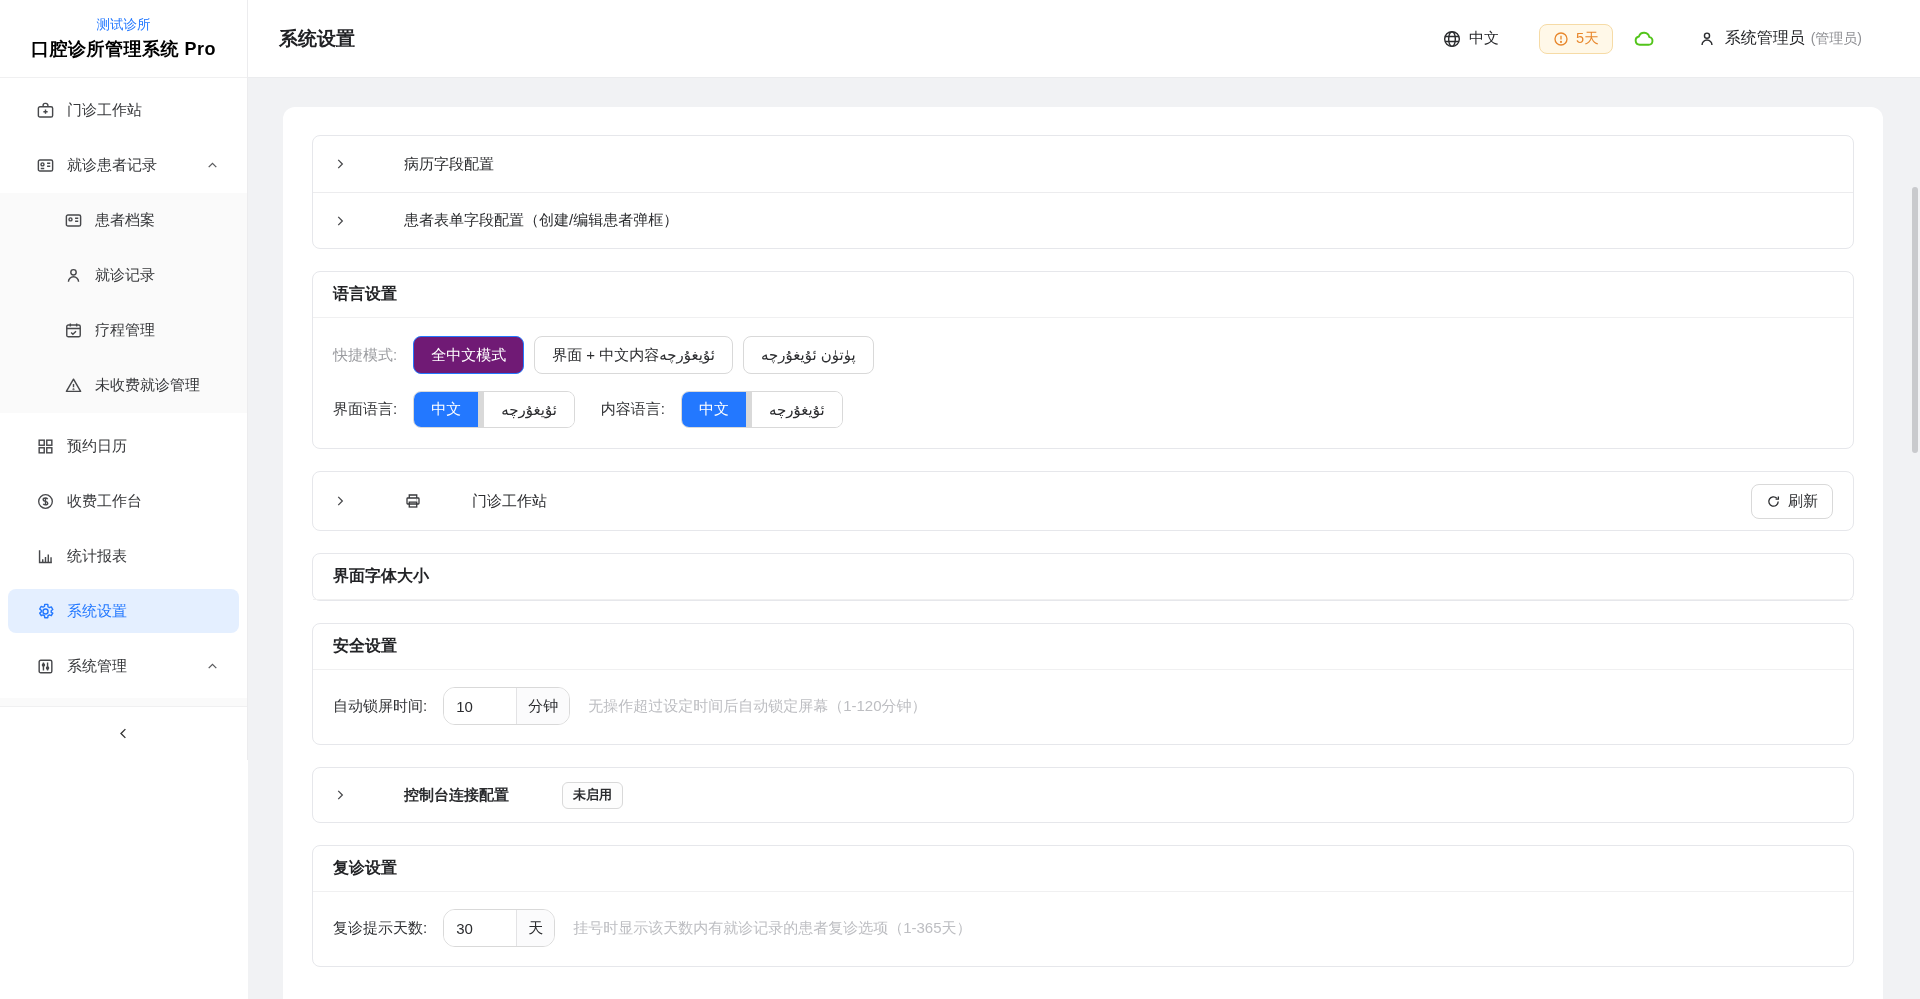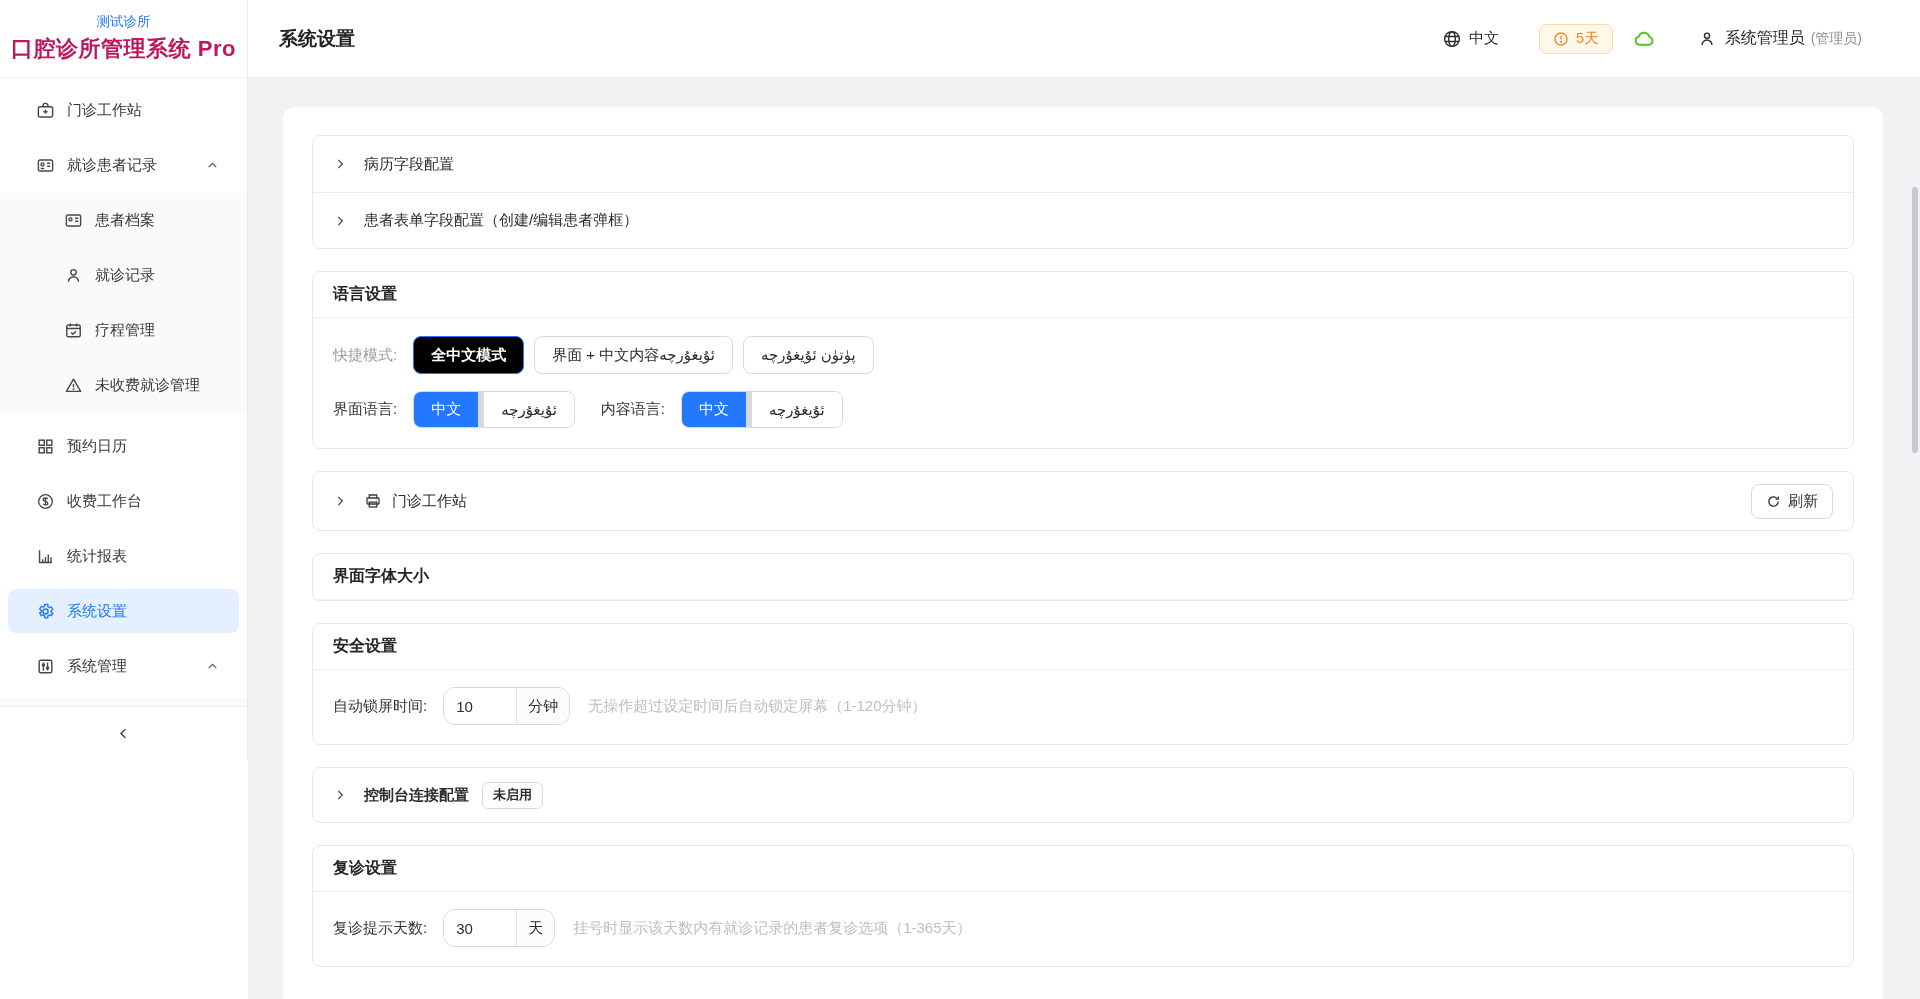--- a/index.html
+++ b/index.html
@@ -6,21 +6,21 @@
   html,body { width:1920px; height:999px; overflow:hidden; background:#fff;
     font-family:"Liberation Sans","DejaVu Sans",sans-serif; color:#2b2c2f; }
   .app { position:relative; width:1920px; height:999px; display:flex; }
 
   
   .sidebar { position:relative; width:248px; height:760px; background:#fff;
     border-right:1px solid #ececee; flex:none; overflow:hidden; }
   .logo { height:78px; border-bottom:1px solid #f0f0f1; display:flex; flex-direction:column;
     align-items:center; justify-content:center; gap:3px; }
   .logo .clinic { color:#2378ff; font-size:13.5px; }
-  .logo .appname { color:#be185d; font-size:22px; font-weight:bold; letter-spacing:.5px; }
+  .logo .appname { color:#000000; font-size:18px; font-weight:bold; letter-spacing:.5px; }
   .menu { padding-top:5px; }
   .mi { height:55px; display:flex; align-items:center; padding-left:36px; position:relative;
     font-size:15px; color:#37383b; cursor:pointer; }
   .mi .ic { width:19px; height:19px; margin-right:12px; color:#47484b; flex:none; display:flex; }
   .mi .chev { position:absolute; right:28px; width:13px; height:13px; color:#5a5b5e; display:flex; }
   .submenu { background:#fafafa; }
   .submenu .mi { padding-left:64px; }
   .mi-active { height:44px; margin:5px 8px 6px; border-radius:8px; background:#e4efff;
     display:flex; align-items:center; padding-left:28px; color:#2378ff; font-size:15px; cursor:pointer; }
   .mi-active .ic { width:19px; height:19px; margin-right:12px; color:#2378ff; display:flex; }
@@ -49,21 +49,21 @@
   .userbox .ic { width:18px; height:18px; color:#2b2c2f; display:flex; margin-right:9px; }
   .uname { font-size:16px; color:#232427; font-weight:500; }
   .urole { font-size:14px; color:#8f9094; margin-left:6px; }
 
   
   .content { flex:1; background:#f1f2f4; overflow:hidden; position:relative; }
   .wrapper { margin:29px 37px 0 35px; background:#fff; border-radius:12px;
     padding:28px 29px 40px; min-height:1200px; display:flex; flex-direction:column; gap:22px; }
 
   .panel { border:1px solid #e6e7eb; border-radius:8px; background:#fff; }
-  .c-row { height:56px; display:flex; align-items:center; padding:0 20px; cursor:pointer; }
+  .c-row { height:56px; display:flex; align-items:center; padding:0 20px; cursor:pointer;gap:40px; }
   .c-row + .c-row { border-top:1px solid #ececee; }
   .c-row .chev { width:14px; height:14px; color:#47484b; display:flex; margin-right:17px; flex:none; }
   .c-row .lbl { font-size:15px; color:#2b2c2f; }
   .c-row .lbl.b { font-weight:bold; }
   .c-row .picon { width:18px; height:18px; color:#37383b; display:flex; margin-right:10px; }
   .c-row.h58 { height:58px; }
   .c-row.h54 { height:54px; }
 
   .card-title { padding:12px 20px; font-size:16px; font-weight:bold; color:#222326;
     border-bottom:1px solid #f0f0f1; }
@@ -71,21 +71,21 @@
   .frow { display:flex; align-items:center; }
   .frow + .frow { margin-top:17px; }
   .flabel { font-size:15px; color:#323336; margin-right:16px; }
   .flabel.gray { color:#9b9ca0; }
   .hint { font-size:15px; color:#bdbec2; margin-left:18px; }
 
   .btn { height:38px; display:inline-flex; align-items:center; justify-content:center;
     padding:0 17px; border-radius:8px; border:1px solid #d9d9d9; background:#fff;
     font-size:15px; color:#2b2c2f; cursor:pointer; }
   .btn + .btn { margin-left:10px; }
-  .btn.primary { background:#000000; border-color:#2378ff; color:#fff;font-weight:bold; }
+  .btn.primary { background:#701a75; border-color:#2378ff; color:#fff; }
 
   .seg { display:inline-flex; border:1px solid #d9d9d9; border-radius:8px; overflow:hidden;
     height:37px; background:#fff; }
   .seg .opt { display:flex; align-items:center; justify-content:center; padding:0 17px;
     font-size:15px; color:#2b2c2f; cursor:pointer; background:#fff; }
   .seg .opt + .opt { border-left:6px solid #4d7c0f; }
   .seg .opt.on { background:#2378ff; color:#fff; border-left-color:#2378ff; }
   .seg .opt.on + .opt { border-left-color:#d9d9d9; }
   .ml24 { margin-left:26px; }
 

